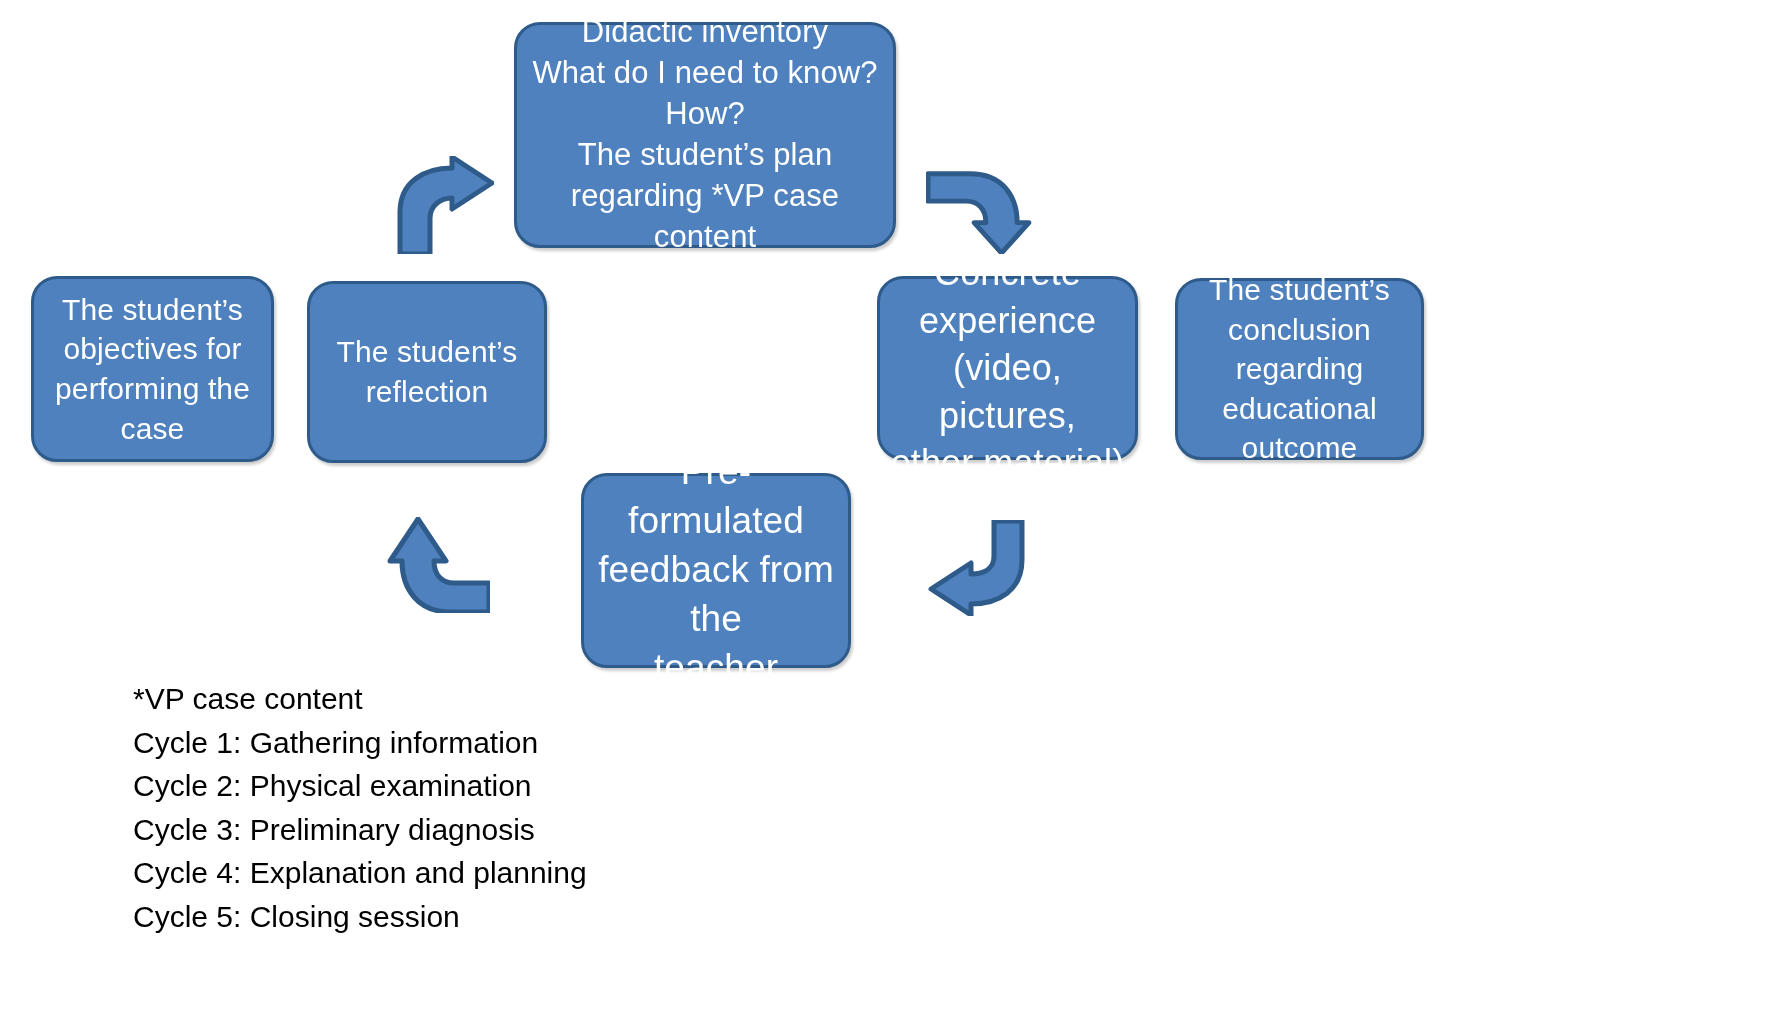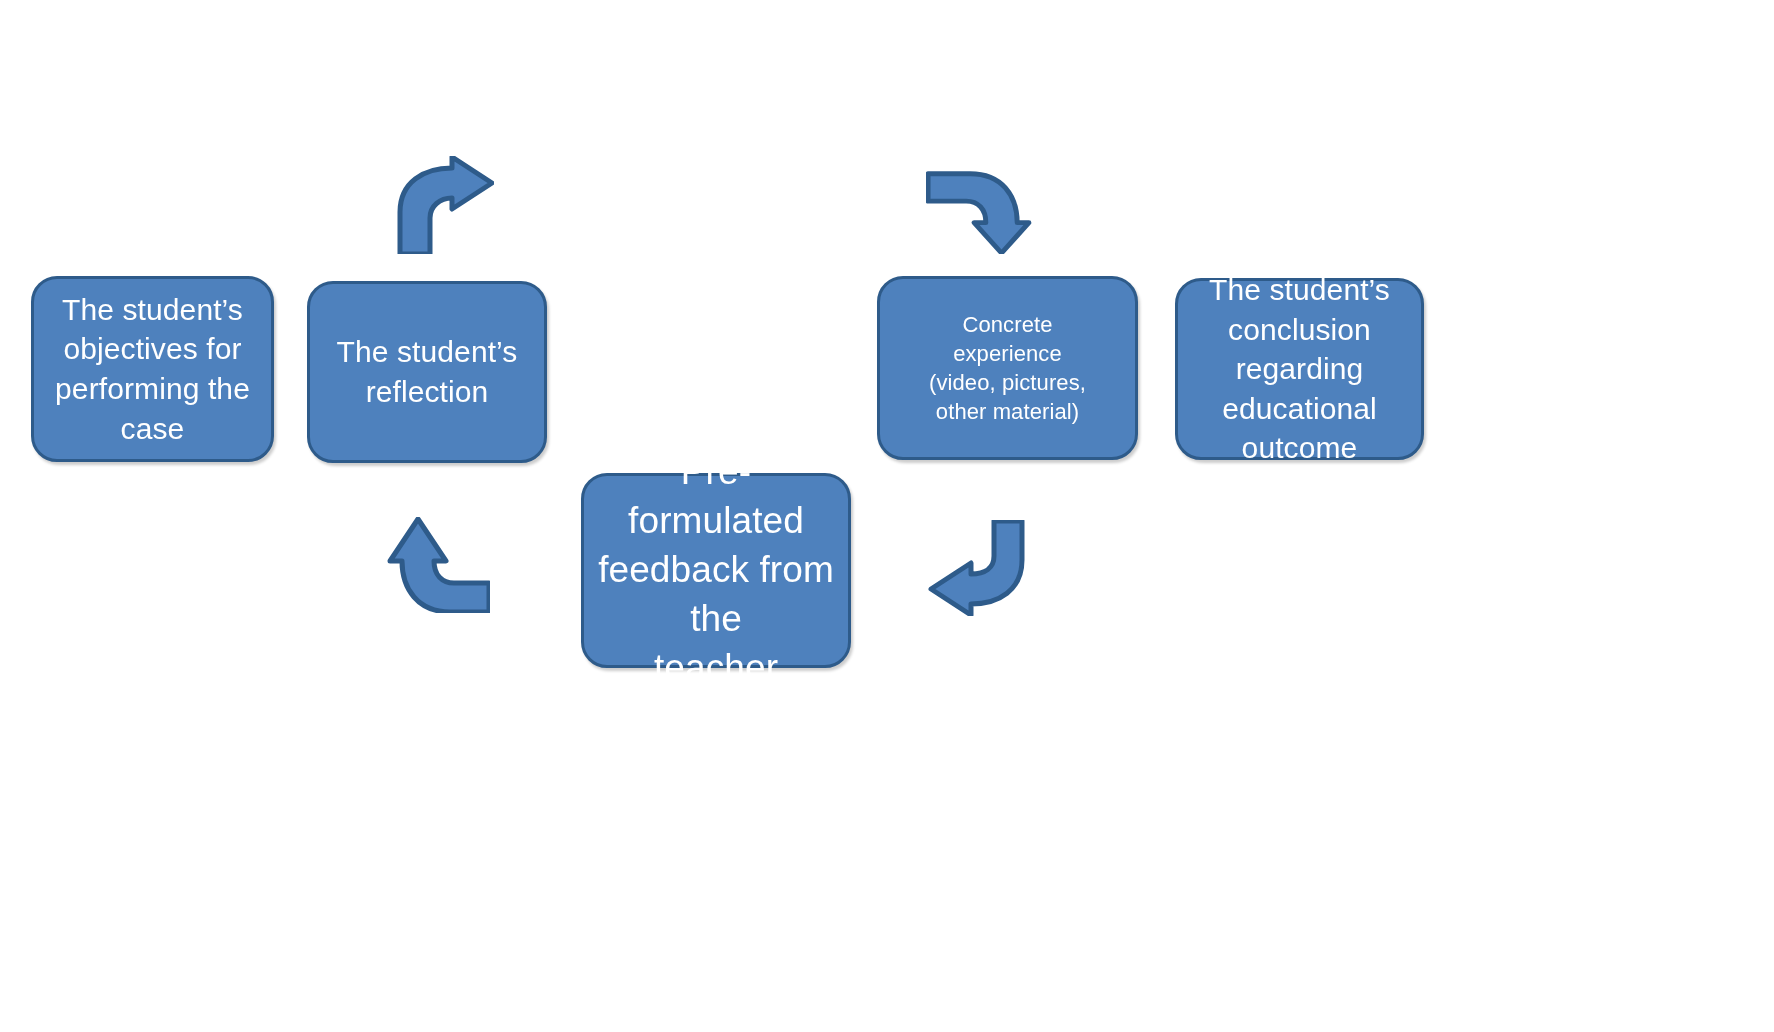--- a/index.html
+++ b/index.html
@@ -37,21 +37,21 @@
   }
   .node .txt {
     white-space: pre-line;
     display: block;
     width: 100%;
   }
 
   #node-didactic   { left: 514px;  top: 22px;  width: 382px; height: 226px; font-size: 31px; }
   #node-objectives { left: 31px;   top: 276px; width: 243px; height: 186px; font-size: 30px; }
   #node-reflection { left: 307px;  top: 281px; width: 240px; height: 182px; font-size: 30px; }
-  #node-concrete   { left: 877px;  top: 276px; width: 261px; height: 184px; font-size: 22px; }
+  #node-concrete   { left: 877px;  top: 276px; width: 261px; height: 184px; font-size: 36px; }
   #node-conclusion { left: 1175px; top: 278px; width: 249px; height: 182px; font-size: 30px; }
   #node-feedback   { left: 581px;  top: 473px; width: 270px; height: 195px; font-size: 37px; }
 
   
   .arrow {
     position: absolute;
     pointer-events: none;
   }
   #arrow-tl { left: 386px;  top: 156px; width: 108px; height: 98px; }
   #arrow-tr { left: 926px;  top: 160px; width: 106px; height: 94px; }
@@ -72,20 +72,27 @@
     display: block;
     white-space: pre;
     margin-bottom: 7px;
   }
 </style>
 </head>
 <body>
 
 <div id="canvas">
 
+  <div class="node" id="node-didactic">
+    <span class="txt">Didactic inventory
+What do I need to know?
+How?
+The student’s plan
+regarding *VP case content</span>
+  </div>
 
   <div class="node" id="node-objectives">
     <span class="txt">The student’s
 objectives  for
 performing the
 case</span>
   </div>
 
   <div class="node" id="node-reflection">
     <span class="txt">The student’s
@@ -122,14 +129,22 @@
   </svg>
 
   <svg class="arrow" id="arrow-br" viewBox="0 0 104 96">
     <path d="M 101 1 L 101 40 C 101 70 78 84 50 84 L 50 95 L 10 69 L 50 43 L 50 54 C 64 54 73 48 73 36 L 73 1 Z" fill="#4E81BD" stroke="#2E5B8A" stroke-width="5" stroke-linejoin="round"></path>
   </svg>
 
   <svg class="arrow" id="arrow-bl" viewBox="0 0 104 96">
     <path d="M 103 95 L 64 95 C 32 95 16 72 16 44 L 4 44 L 32 2 L 60 44 L 48 44 C 48 58 56 66 68 66 L 103 66 Z" fill="#4E81BD" stroke="#2E5B8A" stroke-width="5" stroke-linejoin="round"></path>
   </svg>
 
+  <div id="caption">
+    <span class="cap-line">*VP case content</span>
+    <span class="cap-line">Cycle 1: Gathering information</span>
+    <span class="cap-line">Cycle 2: Physical examination</span>
+    <span class="cap-line">Cycle 3: Preliminary diagnosis</span>
+    <span class="cap-line">Cycle 4: Explanation and planning</span>
+    <span class="cap-line">Cycle 5: Closing session</span>
+  </div>
 
 </div>
 
 </body></html>

